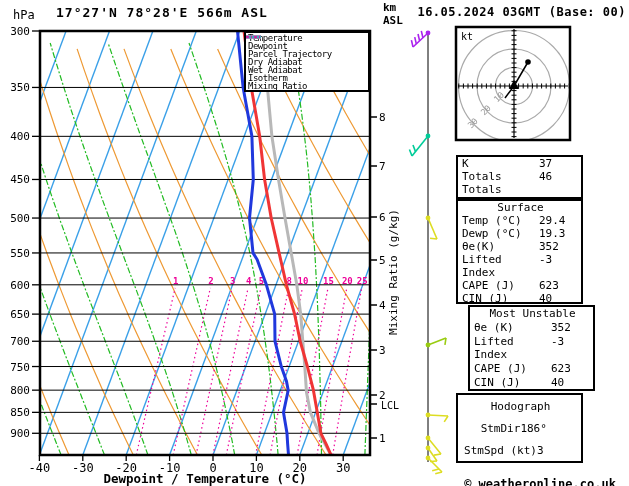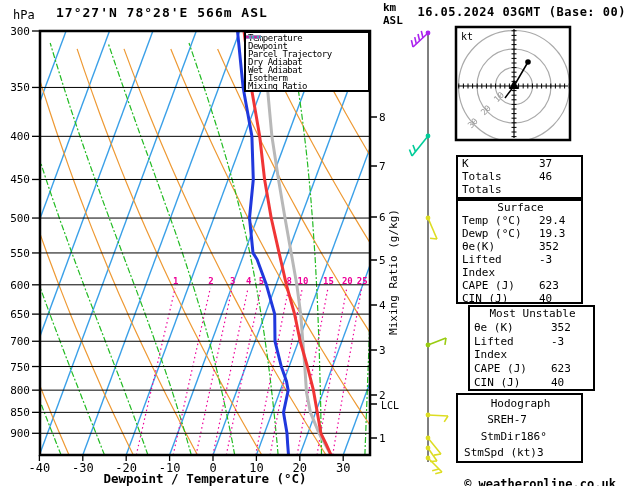--- a/index.html
+++ b/index.html
@@ -430,24 +430,20 @@
           <span class="stat-value">623</span>
         </div>
         <div class="stat-row">
           <span class="stat-label">CIN (J)</span>
           <span class="stat-value">40</span>
         </div>
       </div>
       <div class="statbox" style="top: 393px; height: 70px; align-items: center;">
         <div class="stat-title">Hodograph</div>
         <div class="stat-row">
-          <span class="stat-label">SREH</span>
-          <span class="stat-value">-7</span>
-        </div>
-        <div class="stat-row">
           <span class="stat-label">StmDir</span>
           <span class="stat-value">186°</span>
         </div>
         <div class="stat-row">
           <span class="stat-label">StmSpd (kt)</span>
           <span class="stat-value">3</span>
         </div>
       </div>
     </div>
 

